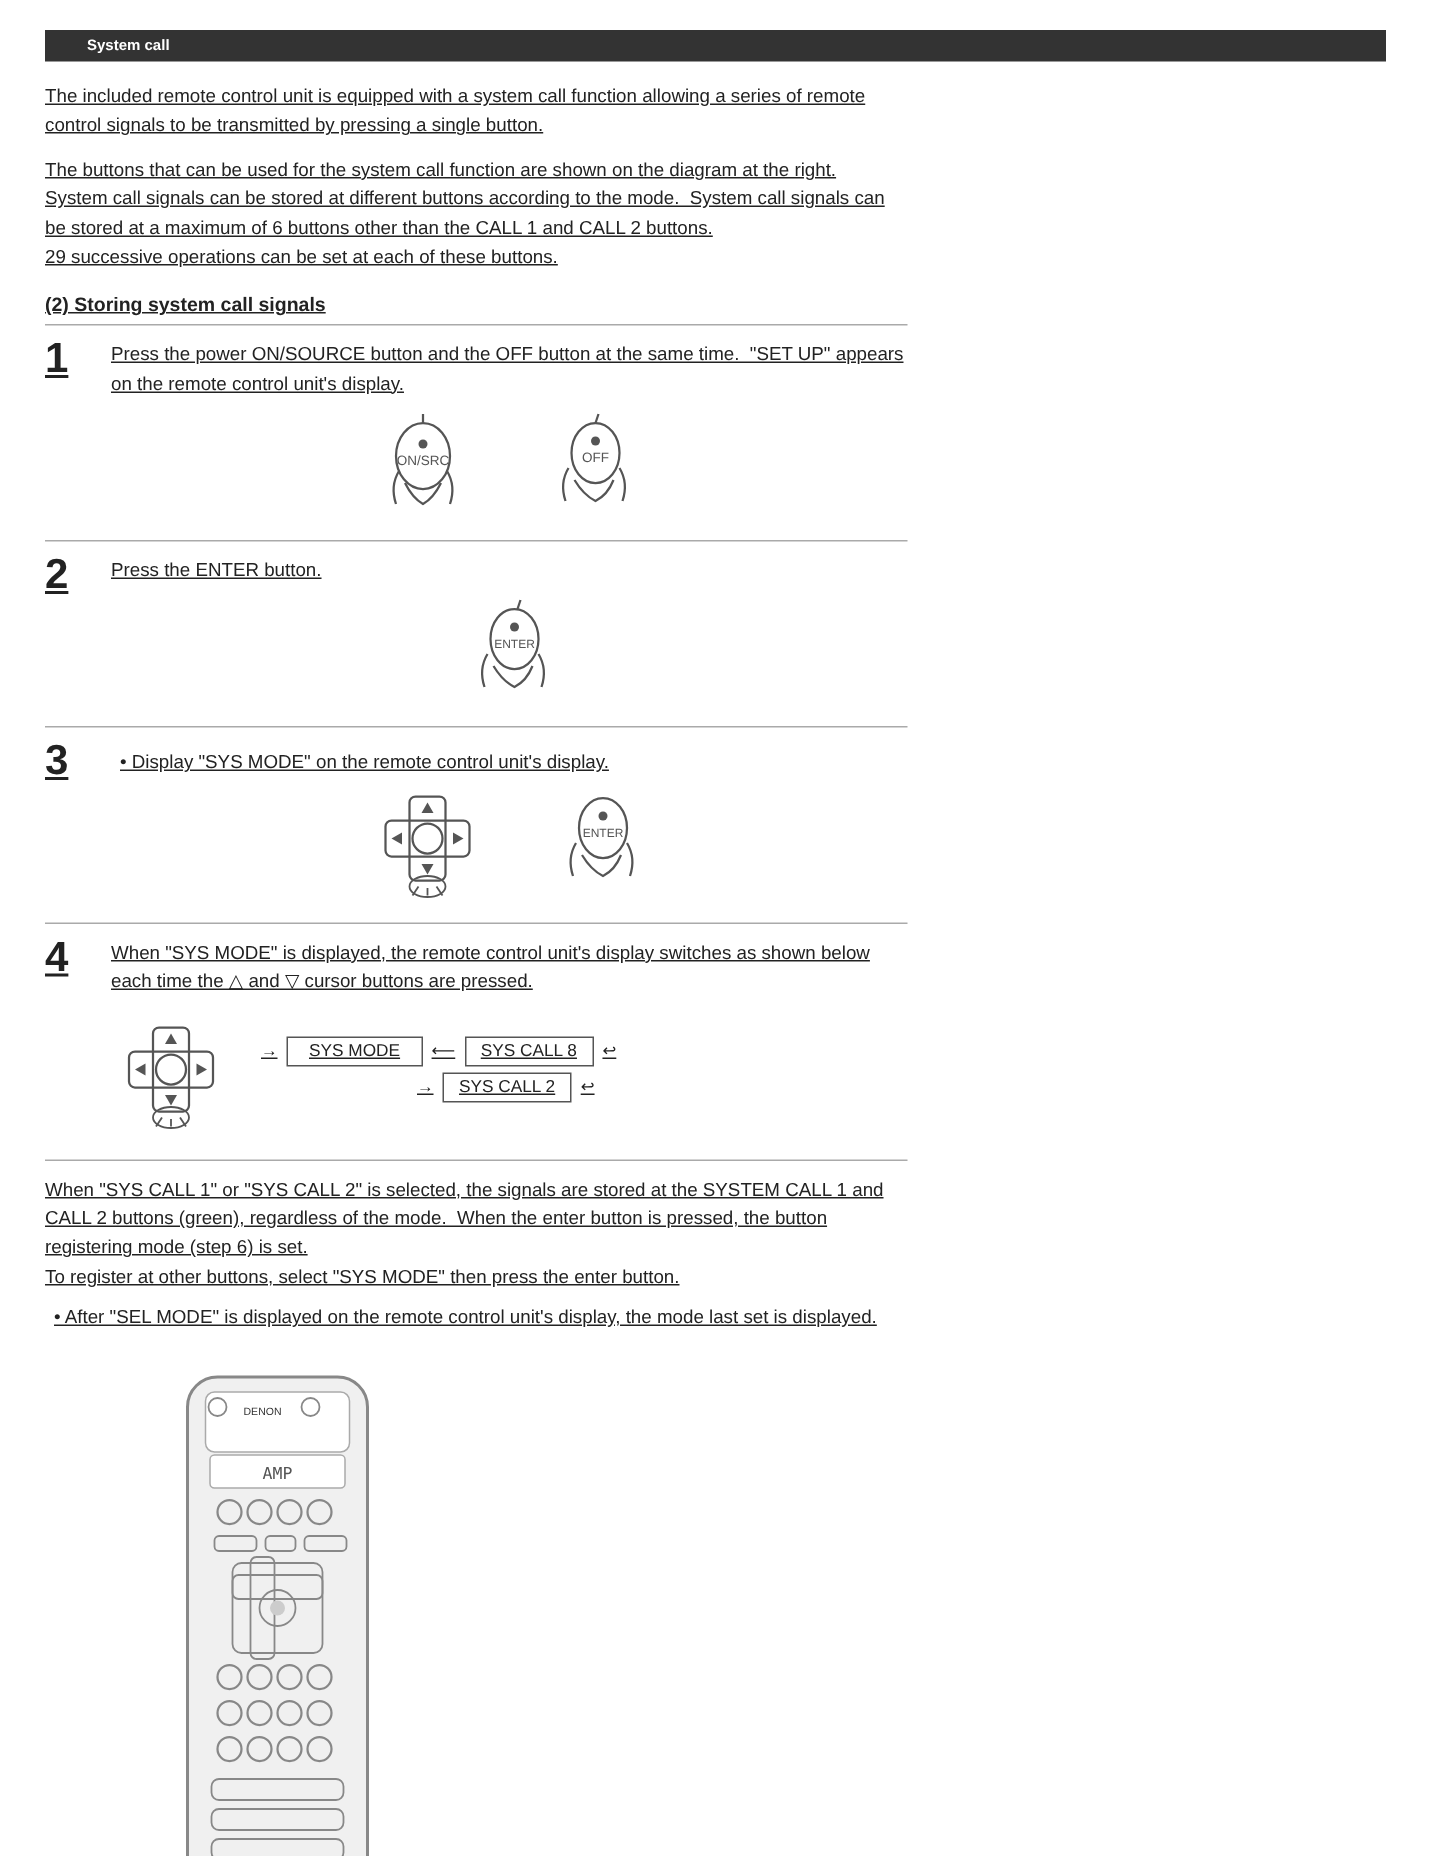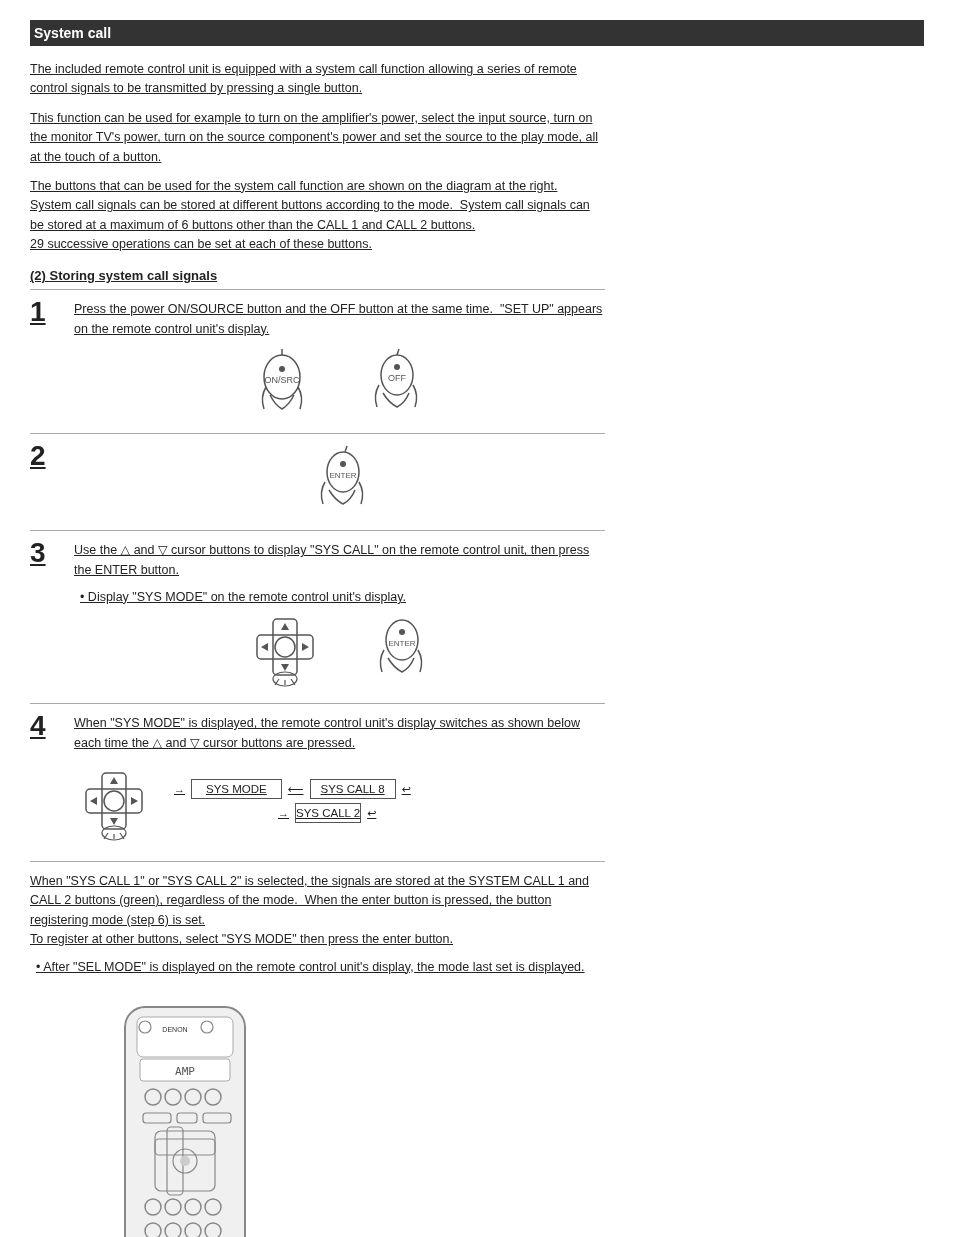--- a/index.html
+++ b/index.html
@@ -15,22 +15,22 @@
       width: 954px;
       min-height: 1237px;
       padding: 20px 30px;
       display: flex;
       flex-direction: column;
     }
     
     .section-header {
       background: #333;
       color: #fff;
-      padding: 5px 4px;
-      font-size: 14px;
+      padding: 5px 28px;
+      font-size: 10px;
       font-weight: bold;
       margin-bottom: 14px;
     }
     .content-area {
       display: flex;
       flex-direction: column;
       gap: 20px;
       text-decoration: underline;
     }
     .left-col {
@@ -122,21 +122,20 @@
 
   <div class="section-header">
     <span>System call</span>
   </div>
 
   <div class="content-area">
 
     <div class="left-col">
 
       <p class="intro-text">The included remote control unit is equipped with a system call function allowing a series of remote control signals to be transmitted by pressing a single button.</p>
-      <p class="intro-text">This function can be used for example to turn on the amplifier's power, select the input source, turn on the monitor TV's power, turn on the source component's power and set the source to the play mode, all at the touch of a button.</p>
 
       <div class="subsection-body">
         The buttons that can be used for the system call function are shown on the diagram at the right.<br>
         System call signals can be stored at different buttons according to the mode.&nbsp; System call signals can be stored at a maximum of 6 buttons other than the CALL 1 and CALL 2 buttons.<br>
         29 successive operations can be set at each of these buttons.
       </div>
 
       <div class="subsection-title">(2) Storing system call signals</div>
 
       <div class="step">
@@ -164,38 +163,38 @@
               <circle cx="38" cy="20" r="3" fill="#555"></circle>
               <text x="38" y="34" text-anchor="middle" font-size="9" fill="#555">OFF</text>
             </svg>
           </div>
         </div>
       </div>
 
       <div class="step">
         <div class="step-number">2</div>
         <div class="step-content">
+          <div class="step-text">Press the ENTER button.</div>
           <div class="step-images">
             <svg width="70" height="70" viewBox="0 0 70 70">
               <ellipse cx="38" cy="28" rx="16" ry="20" fill="none" stroke="#555" stroke-width="1.5"></ellipse>
               <line x1="40" y1="8" x2="42" y2="2" stroke="#555" stroke-width="1.5"></line>
               <path d="M24 46 Q30 56 38 60 Q46 56 50 46" fill="none" stroke="#555" stroke-width="1.5"></path>
               <path d="M20 38 Q14 48 18 60" fill="none" stroke="#555" stroke-width="1.5"></path>
               <path d="M54 38 Q60 48 56 60" fill="none" stroke="#555" stroke-width="1.5"></path>
               <circle cx="38" cy="20" r="3" fill="#555"></circle>
               <text x="38" y="34" text-anchor="middle" font-size="8" fill="#555">ENTER</text>
             </svg>
           </div>
         </div>
       </div>
 
       <div class="step">
         <div class="step-number">3</div>
         <div class="step-content">
-          <div class="step-text">Use the △ and ▽ cursor buttons to display "SYS CALL" on the remote control unit, then press the ENTER button.</div>
           <div class="bullet-text">• Display "SYS MODE" on the remote control unit's display.</div>
           <div class="step-images">
 
             <svg width="80" height="80" viewBox="0 0 80 80">
 
               <rect x="28" y="12" width="24" height="56" rx="4" fill="none" stroke="#555" stroke-width="1.5"></rect>
               <rect x="12" y="28" width="56" height="24" rx="4" fill="none" stroke="#555" stroke-width="1.5"></rect>
               <circle cx="40" cy="40" r="10" fill="none" stroke="#555" stroke-width="1.5"></circle>
 
               <polygon points="40,16 36,23 44,23" fill="#555"></polygon>
@@ -247,21 +246,21 @@
             <div style="display:flex;flex-direction:column;gap:4px;">
               <div style="display:flex;align-items:center;gap:6px;">
                 <span style="font-size:11px;white-space:nowrap;">→</span>
                 <div style="border:1px solid #555;padding:3px 14px;font-size:11.5px;white-space:nowrap;">SYS MODE</div>
                 <span style="font-size:11px;">⟵</span>
                 <div style="border:1px solid #555;padding:3px 10px;font-size:11.5px;white-space:nowrap;">SYS CALL 8</div>
                 <span style="font-size:11px;">↩</span>
               </div>
               <div style="display:flex;align-items:center;gap:6px;padding-left:104px;">
                 <span style="font-size:11px;">→</span>
-                <div style="border:1px solid #555;padding:3px 0;font-size:11.5px;white-space:nowrap;">SYS CALL 2</div>
+                <div style="border:1px solid #555;padding:3px 10px;font-size:11.5px;white-space:nowrap;">SYS CALL 2</div>
                 <span style="font-size:11px;">↩</span>
               </div>
             </div>
           </div>
         </div>
       </div>
 
       <div class="after-step4">
         <p style="font-size:12.5px;line-height:1.55;margin-bottom:8px;">
           When "SYS CALL 1" or "SYS CALL 2" is selected, the signals are stored at the SYSTEM CALL 1 and CALL 2 buttons (green), regardless of the mode.&nbsp; When the enter button is pressed, the button registering mode (step 6) is set.<br>

